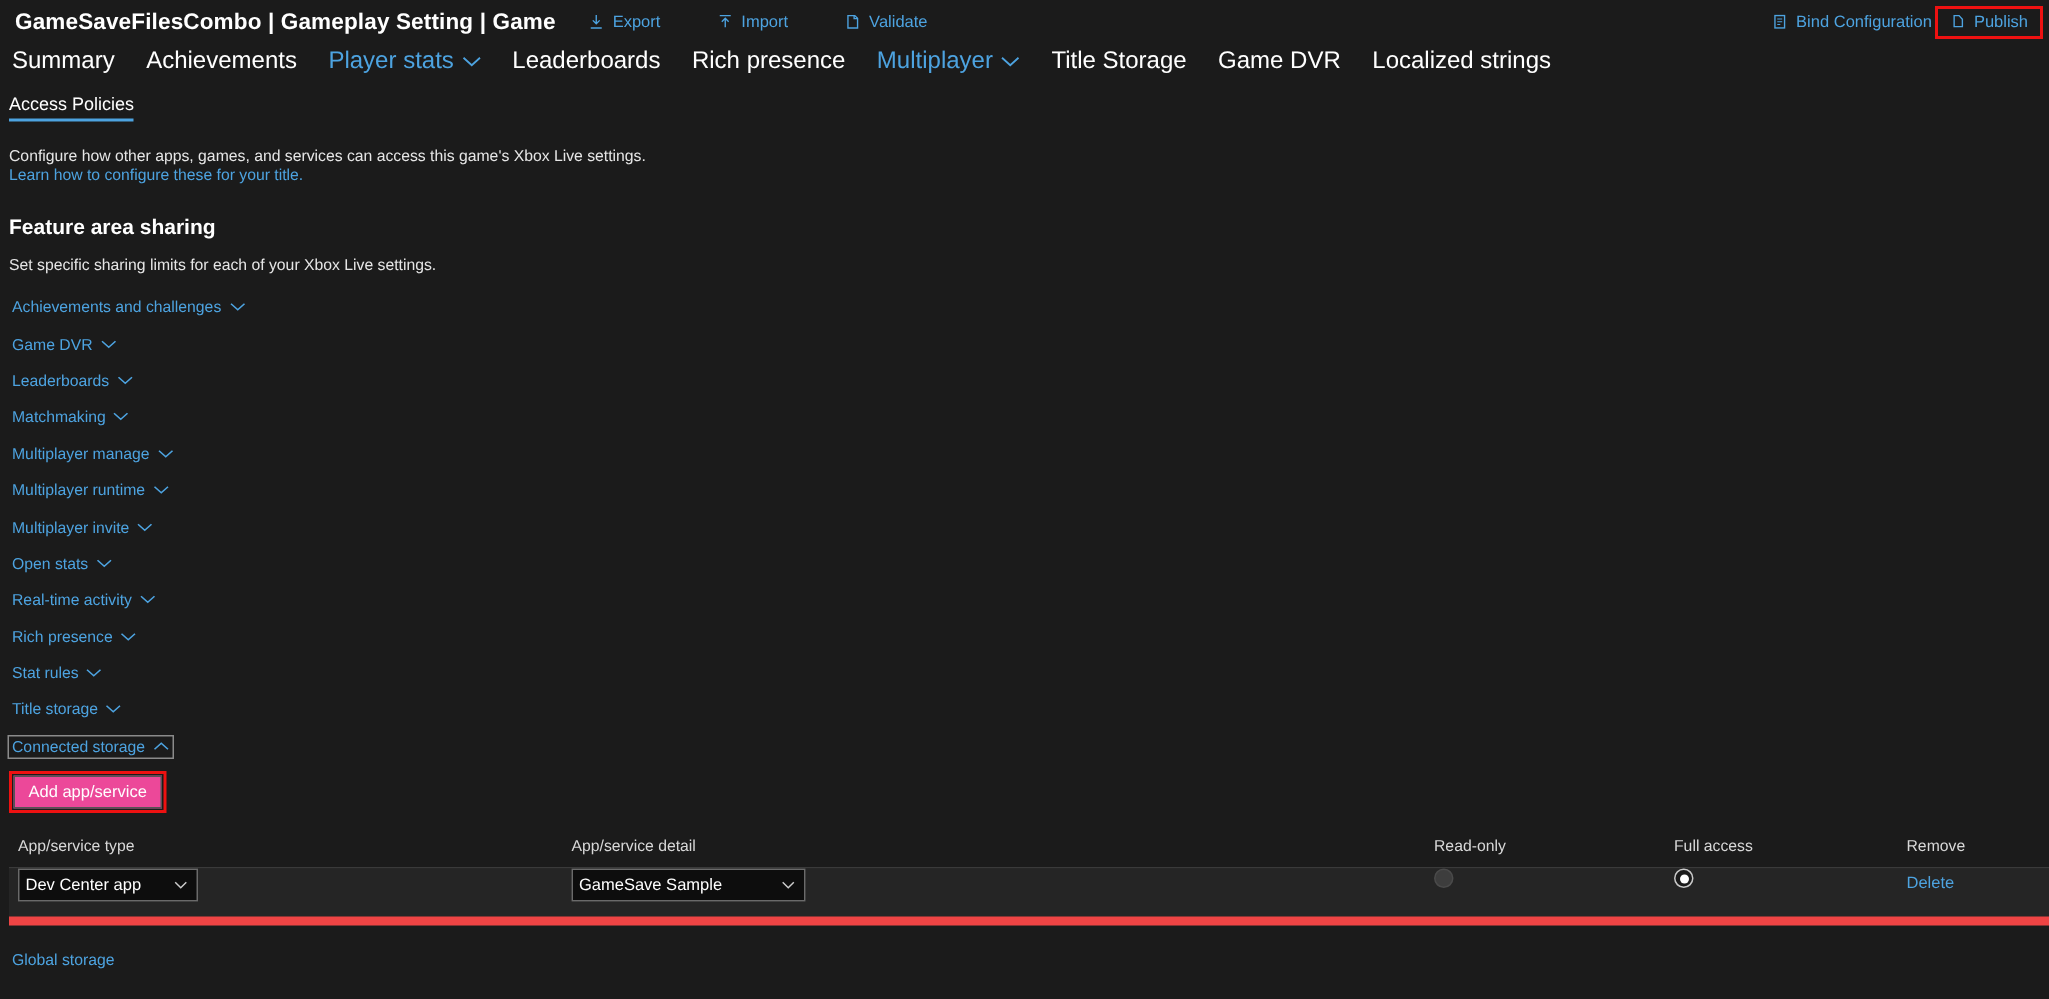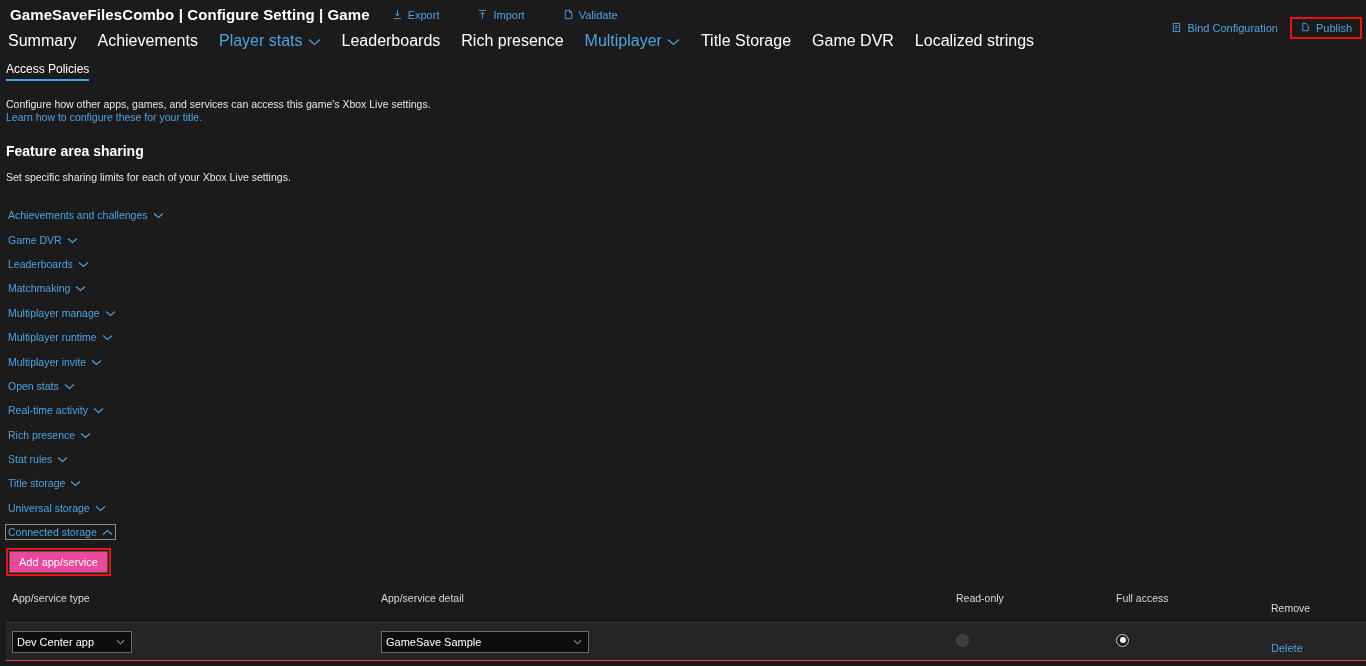--- a/index.html
+++ b/index.html
@@ -37,24 +37,23 @@
     display: flex; align-items: center; gap: 5px;
     color: #4da3e0;
     font-size: 11px;
     white-space: nowrap;
     padding: 3px 4px;
     cursor: pointer;
   }
   .hdr-btn svg { display: block; }
   .header-right {
     position: absolute;
-    right: 6px; top: 13px;
+    right: 6px; top: 0;
     height: 29px;
     display: flex; align-items: center;
-    gap: 10px;
   }
   .hl-red {
     outline: 2px solid #ee1111;
     outline-offset: 0px;
   }
   .publish-wrap { padding: 3px 8px; }
 
   
   .navbar {
     display: flex; align-items: center;
@@ -93,21 +92,21 @@
   .desc { font-size: 10.5px; color: #e6e6e6; line-height: 13px; }
   .link { color: #4da3e0; cursor: pointer; font-size: 10.5px; }
   .section-h {
     font-size: 14px; font-weight: bold;
     margin-top: 20px;
     color: #ffffff;
   }
   .sub-desc { font-size: 10.5px; color: #e6e6e6; margin-top: 12px; }
 
   
-  .acc-list { margin-top: 20px; }
+  .acc-list { margin-top: 10px; }
   .acc-row {
     height: 24.4px;
     display: flex; align-items: center;
   }
   .acc-label {
     font-size: 10.5px;
     color: #4da3e0;
     display: inline-flex; align-items: center; gap: 5px;
     cursor: pointer;
     padding: 1px 2px;
@@ -136,50 +135,50 @@
   
   .tbl { margin-top: 16px; width: 1360px; }
   .tbl-head {
     display: flex;
     font-size: 10.5px;
     color: #d8d8d8;
     padding-bottom: 8px;
     border-bottom: 1px solid #3a3a3a;
   }
   .tbl-row {
-    display: flex; align-items: center;
+    display: flex; align-items: flex-start;
     height: 38px;
     background: #252525;
-    border-bottom: 1px solid #ef4444;
+    border-bottom: 6px solid #ef4444;
   }
   .c-type   { width: 375px; padding-left: 6px; }
   .c-detail { width: 575px; }
   .c-read   { width: 160px; }
   .c-full   { width: 155px; }
-  .c-remove { width: 90px; margin-top: 10px; }
+  .c-remove { width: 90px; }
 
   select.ddl {
     background: #0d0d0d;
     color: #ffffff;
     border: 1px solid #6a6a6a;
     font-size: 11px;
     height: 22px;
     padding: 1px 4px;
     font-family: "Liberation Sans", sans-serif;
     -webkit-appearance: none; appearance: none;
   }
   .ddl-wrap { position: relative; display: inline-block; }
   .ddl-wrap .arrow {
     position: absolute; right: 7px; top: 50%;
     transform: translateY(-50%);
     pointer-events: none;
     color: #cccccc; font-size: 9px;
   }
   .w-type   { width: 120px; }
-  .w-detail { width: 208px; }
+  .w-detail { width: 156px; }
 
   .radio {
     width: 13px; height: 13px;
     border-radius: 50%;
     display: inline-block;
     cursor: pointer;
   }
   .radio.off { background: #3d3d3d; border: 1px solid #4a4a4a; }
   .radio.on {
     background: #1b1b1b; border: 1px solid #c9c9c9;
@@ -194,21 +193,21 @@
   }
   .del-link { color: #4da3e0; font-size: 11px; cursor: pointer; }
 
   
   .global-row { margin-top: 13px; }
 </style>
 </head>
 <body>
 
 <div class="header">
-  <div class="title">GameSaveFilesCombo | Configure Setting | Game</div>
+  <div class="title">GameSaveFilesCombo | Gameplay Setting | Game</div>
 
   <div class="header-actions">
 
     <div class="hdr-btn">
       <span>
         <svg width="11" height="11" viewBox="0 0 12 12">
             <path d="M6 1v6M3.5 5L6 7.5 8.5 5M2 10.5h8" stroke="#4da3e0" stroke-width="1" fill="none"></path>
           </svg>
       </span>
       <span>Export</span>
@@ -390,28 +389,20 @@
         <span class="acc-label">
           <span>Stat rules</span>
           <span><svg width="11" height="7" viewBox="0 0 11 7">
               <path d="M1 1.5L5.5 5.5 10 1.5" stroke="#4da3e0" stroke-width="1.1" fill="none"></path>
             </svg></span>
         </span>
       </div>
       <div class="acc-row">
         <span class="acc-label">
           <span>Title storage</span>
-          <span><svg width="11" height="7" viewBox="0 0 11 7">
-              <path d="M1 1.5L5.5 5.5 10 1.5" stroke="#4da3e0" stroke-width="1.1" fill="none"></path>
-            </svg></span>
-        </span>
-      </div>
-      <div class="acc-row">
-        <span class="acc-label">
-          <span>Universal storage</span>
           <span><svg width="11" height="7" viewBox="0 0 11 7">
               <path d="M1 1.5L5.5 5.5 10 1.5" stroke="#4da3e0" stroke-width="1.1" fill="none"></path>
             </svg></span>
         </span>
       </div>
       <div class="acc-row">
         <span class="acc-label focused">
           <span>Connected storage</span>
           <span><svg width="11" height="7" viewBox="0 0 11 7">
               <path d="M1 5.5L5.5 1.5 10 5.5" stroke="#4da3e0" stroke-width="1.1" fill="none"></path>

